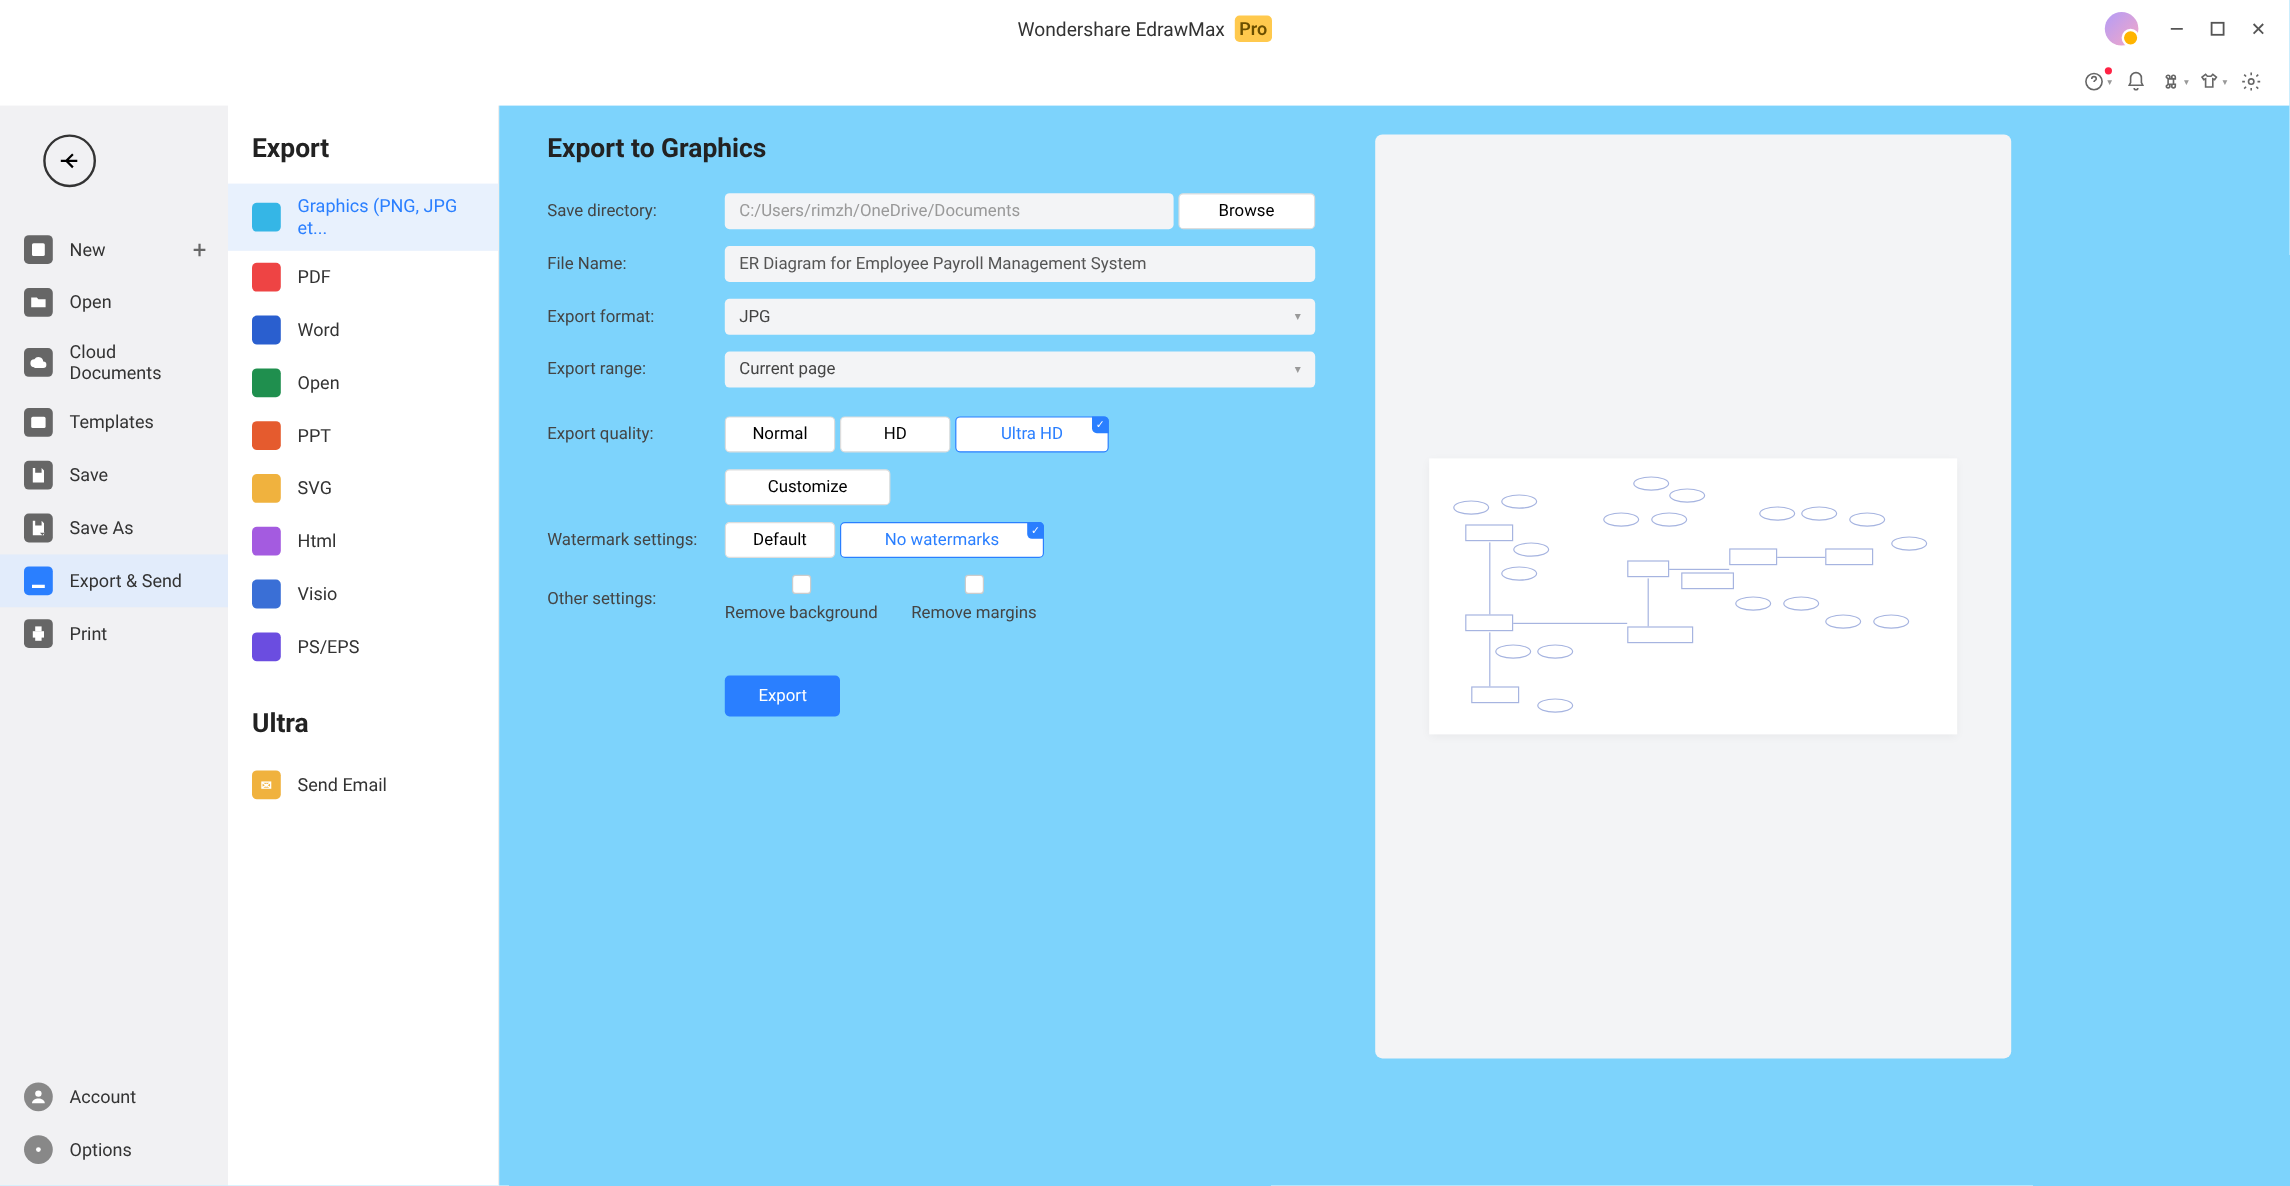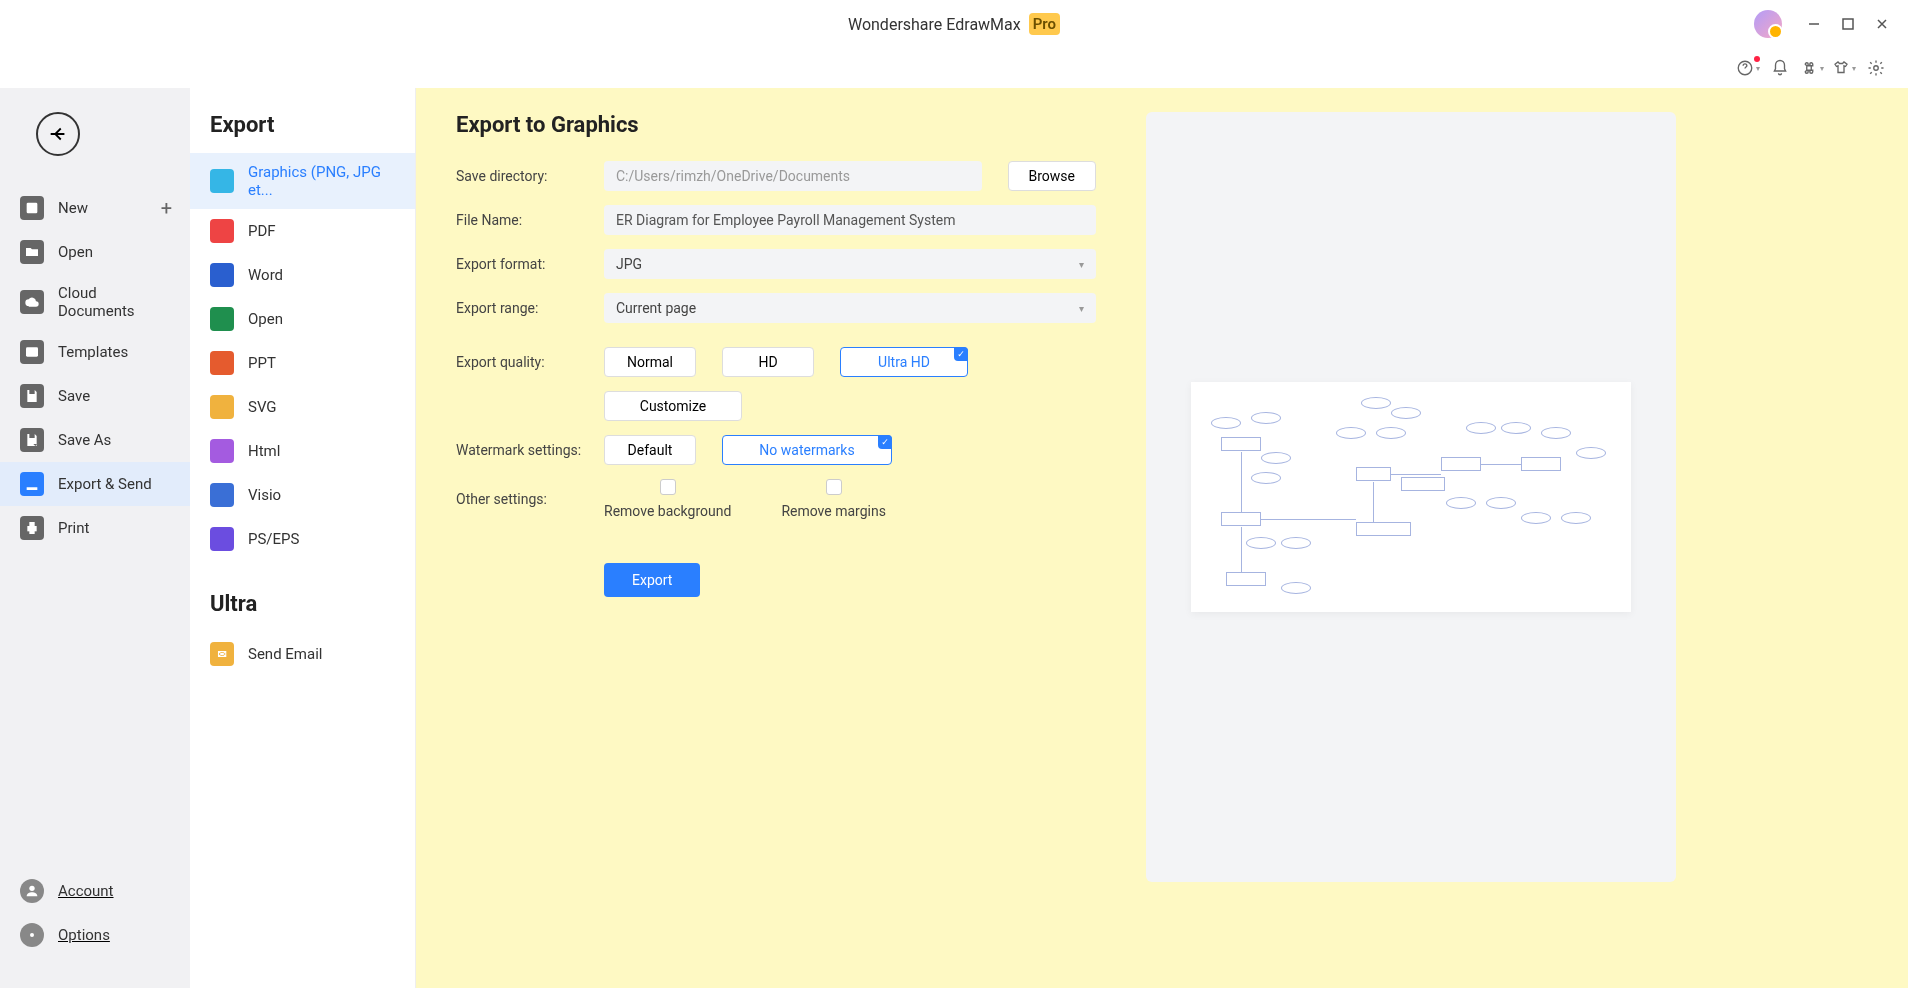--- a/index.html
+++ b/index.html
@@ -24,38 +24,38 @@
 
 .sidebar-left { width: 190px; background: #f1f1f3; display: flex; flex-direction: column; padding-top: 24px; }
 .back-circle { width: 44px; height: 44px; border: 2px solid #333; border-radius: 50%; margin-left: 36px; margin-bottom: 30px; display: flex; align-items: center; justify-content: center; cursor: pointer; }
 .back-circle svg { width: 22px; height: 22px; stroke: #333; }
 .nav-item { display: flex; align-items: center; padding: 10px 20px; cursor: pointer; color: #333; font-size: 15px; gap: 14px; position: relative; }
 .nav-item.active { background: #e2ecfb; }
 .nav-item .ni-icon { width: 24px; height: 24px; background: #666; border-radius: 4px; display: flex; align-items: center; justify-content: center; flex-shrink: 0; }
 .nav-item .ni-icon svg { width: 16px; height: 16px; fill: #fff; }
 .nav-item.export-active .ni-icon { background: #2a7fff; }
 .nav-item .plus { position: absolute; right: 18px; font-size: 20px; color: #666; }
-.nav-bottom { margin-top: auto; padding-bottom: 31px; text-decoration: underline; }
+.nav-bottom { margin-top: auto; padding-bottom: 8px; }
 .nav-bottom .nav-item .ni-icon { background: #888; border-radius: 50%; }
 
 .sidebar-mid { width: 226px; background: #fff; border-right: 1px solid #eee; padding: 24px 0 0 0; }
 .mid-title { font-size: 22px; font-weight: 700; padding: 0 20px 16px; color: #222; }
 .mid-item { display: flex; align-items: center; padding: 10px 20px; cursor: pointer; font-size: 15px; color: #333; gap: 14px; }
 .mid-item.active { background: #e8f1fd; color: #2a7fff; }
 .mid-item .fi { width: 24px; height: 24px; border-radius: 4px; display: flex; align-items: center; justify-content: center; font-size: 11px; font-weight: 700; color: #fff; flex-shrink: 0; }
 
-.content { flex: 1; display: flex; padding: 24px 40px; gap: 50px; background: #fef9c3; }
+.content { flex: 1; display: flex; padding: 24px 40px; gap: 50px; background: #7dd3fc; }
 .form-col { width: 640px; }
 .form-title { font-size: 22px; font-weight: 700; margin-bottom: 24px; color: #222; }
 .form-row { display: flex; align-items: center; margin-bottom: 14px; }
 .form-label { width: 148px; font-size: 14px; color: #444; }
-.form-control-area { flex: 1; display: flex; gap: 26px; flex-wrap: wrap; }
+.form-control-area { flex: 1; display: flex; gap: 4px; flex-wrap: wrap; }
 .text-input { flex: 1; height: 30px; background: #f3f4f6; border: none; border-radius: 4px; padding: 0 12px; font-size: 14px; color: #555; }
 .text-input.ro { color: #999; }
-.browse-btn { height: 30px; padding: 0 20px; background: #fff; border: 1px solid #ddd; border-radius: 4px; font-size: 14px; cursor: pointer; }
+.browse-btn { height: 30px; padding: 0 33px; background: #fff; border: 1px solid #ddd; border-radius: 4px; font-size: 14px; cursor: pointer; }
 .select-box { flex: 1; height: 30px; background: #f3f4f6; border: none; border-radius: 4px; padding: 0 12px; font-size: 14px; color: #444; display: flex; align-items: center; justify-content: space-between; cursor: pointer; }
 .select-box::after { content: '▾'; color: #999; font-size: 10px; }
 .seg-btn { height: 30px; padding: 0 20px; background: #fff; border: 1px solid #ddd; border-radius: 4px; font-size: 14px; cursor: pointer; min-width: 92px; position: relative; }
 .seg-btn.active { border-color: #2a7fff; color: #2a7fff; }
 .seg-btn.active::after { content: '✓'; position: absolute; top: -1px; right: -1px; width: 14px; height: 14px; background: #2a7fff; color: #fff; font-size: 9px; border-radius: 0 4px 0 4px; display: flex; align-items: center; justify-content: center; }
 .checkbox-group { display: flex; align-items: center; gap: 8px; font-size: 14px; color: #444; margin-right: 24px; flex-direction: column; }
 .checkbox { width: 16px; height: 16px; border: 1px solid #ccc; border-radius: 3px; background: #fff; }
 .export-btn { height: 34px; padding: 0 28px; background: #2a7fff; color: #fff; border: none; border-radius: 4px; font-size: 14px; cursor: pointer; margin-left: 148px; margin-top: 30px; }
 
 .preview-col { flex: 1; }

